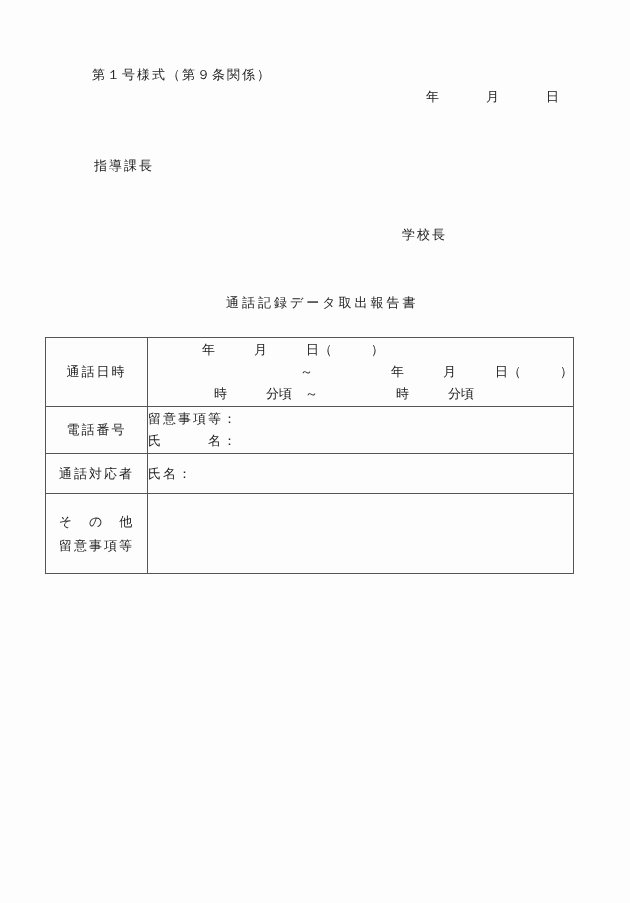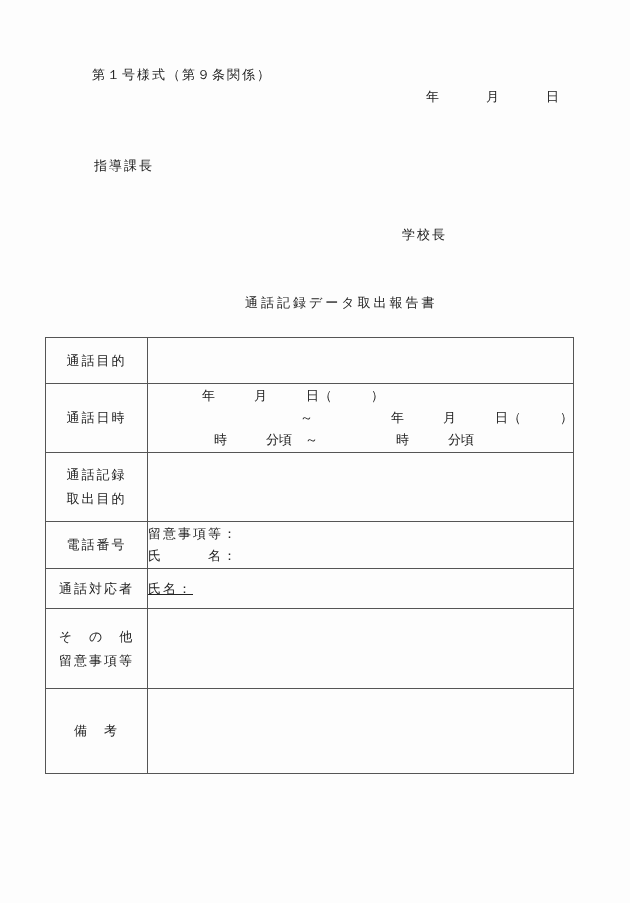--- a/index.html
+++ b/index.html
@@ -13,59 +13,44 @@
   .sp { letter-spacing:9px; }
   .line { white-space:pre; line-height:24px; }
 </style>
 </head>
 <body>
 
 <div class="abs" style="left:92px;top:66px;">第１号様式（第９条関係）</div>
 <div class="abs" style="left:426px;top:88px;">年　　　月　　　日</div>
 <div class="abs" style="left:94px;top:157px;text-align:right;">指導課長</div>
 <div class="abs" style="left:402px;top:226px;text-align:center;">学校長</div>
-<div class="abs" style="left:226px;top:294px;letter-spacing:3px;margin-left:19px;">通話記録データ取出報告書</div>
+<div class="abs" style="left:226px;top:294px;letter-spacing:3px;">通話記録データ取出報告書</div>
 
 <table class="form">
   <tbody>
-      <tr style="height:46px;">
-    <td class="lbl sp">通話目的</td>
-    <td class="val"></td>
-  </tr>
   <tr style="height:69px;">
     <td class="lbl sp">通話日時</td>
     <td class="val">
       <div class="line" style="padding-left:54px;line-height:22px;">年　　　月　　　日（　　　）</div>
       <div class="line" style="padding-left:152px;line-height:22px;">～　　　　　　年　　　月　　　日（　　　）</div>
       <div class="line" style="padding-left:66px;line-height:22px;font-family:Liberation Serif, serif;">時　　　分頃　～　　　　　　時　　　分頃</div>
     </td>
-  </tr>
-  <tr style="height:69px;">
-    <td class="lbl sp">
-      <div class="line">通話記録</div>
-      <div class="line">取出目的</div>
-    </td>
-    <td class="val"></td>
   </tr>
   <tr style="height:47px;">
     <td class="lbl">電話番号</td>
     <td class="val">
       <div class="line" style="line-height:22px;letter-spacing:2px;">留意事項等：</div>
       <div class="line" style="line-height:22px;letter-spacing:2px;">氏　　　名：</div>
     </td>
   </tr>
   <tr style="height:40px;">
     <td class="lbl">通話対応者</td>
-    <td class="val" style="letter-spacing:2px;text-decoration:underline;">氏名：</td>
+    <td class="val" style="letter-spacing:2px;">氏名：</td>
   </tr>
   <tr style="height:80px;">
     <td class="lbl">
       <div class="line">そ　の　他</div>
       <div class="line">留意事項等</div>
     </td>
     <td class="val"></td>
   </tr>
-  <tr style="height:85px;">
-    <td class="lbl">備　考</td>
-    <td class="val"></td>
-  </tr>
 </tbody>
   </table>
 
 </body></html>

